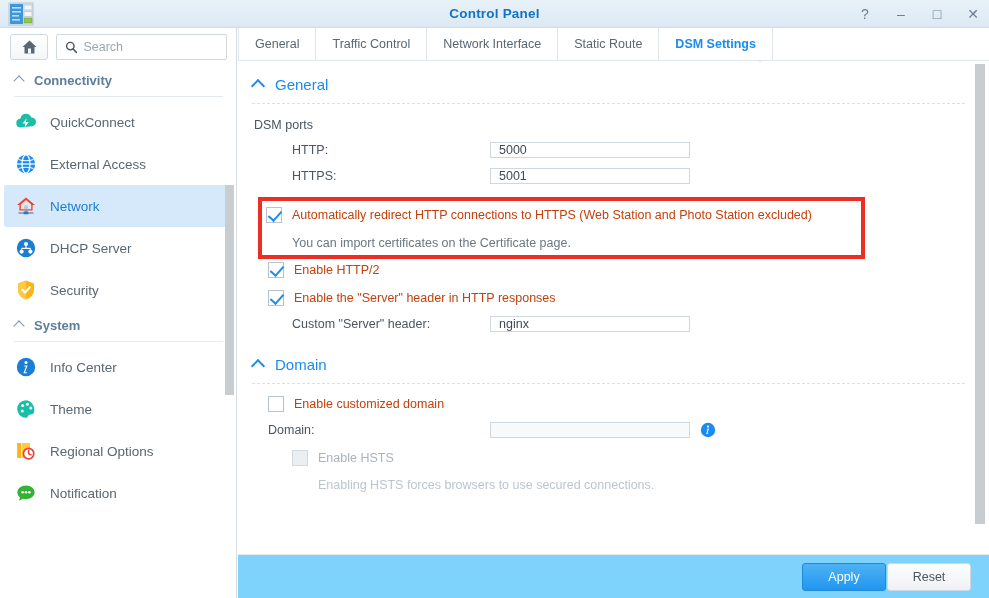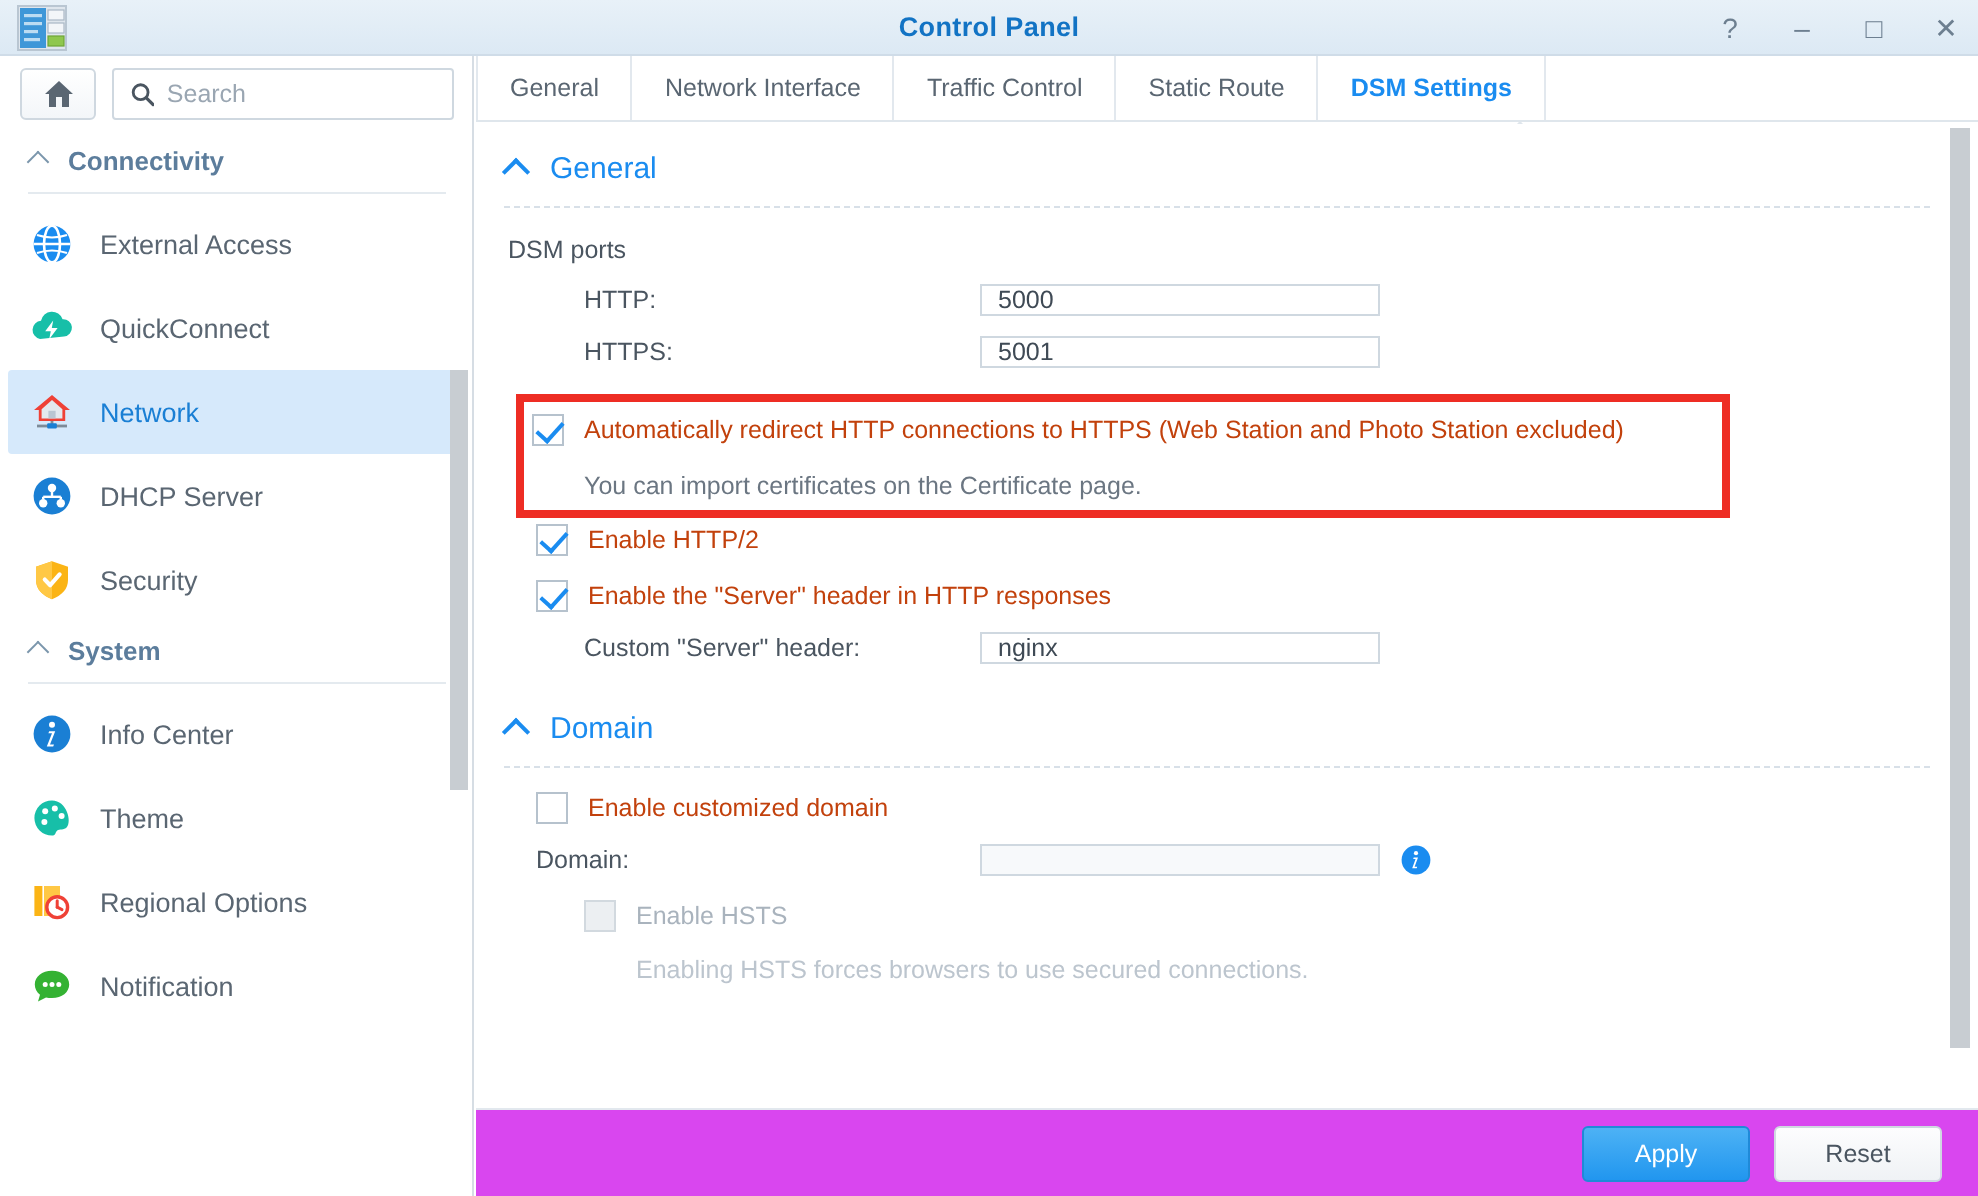--- a/index.html
+++ b/index.html
@@ -245,24 +245,24 @@
   .main-sb {
     position: absolute; right: 4px; top: 36px;
     width: 10px; height: 460px;
     background: #c8cdd2;
   }
 
   
   .footer {
     position: absolute; left: 238px; bottom: 0;
     width: 751px; height: 44px;
-    background: #d946ef;
+    background: #7dd3fc;
     border-top: 1px solid #e2e8ee;
     display: flex; align-items: center; justify-content: flex-end;
-    gap: 12px; padding-right: 18px; text-align: right;
+    gap: 1px; padding-right: 18px; text-align: right;
   }
   .btn {
     min-width: 84px; height: 28px;
     border-radius: 3px; font-size: 12.5px;
     display: flex; align-items: center; justify-content: center;
     cursor: pointer;
     font-family: "Liberation Sans", sans-serif;
   }
   .btn.primary {
     background: linear-gradient(to bottom, #4db2f5, #2196ef);
@@ -319,35 +319,35 @@
     <div class="side-scroll">
 
       <div class="group-head">
         <span class="chev"></span>
         <span>Connectivity</span>
       </div>
       <div class="group-rule"></div>
 
       <div class="side-item">
         <svg class="ico" viewBox="0 0 24 24">
+          <path d="M6 17.5 A4.6 4.6 0 0 1 6.5 8.4 A5.6 5.6 0 0 1 17.3 7.6 A4.3 4.3 0 0 1 18 16.2 Z" fill="#17bfa8"></path>
+          <path d="M12.6 8.2 L8.6 13.6 L11.4 13.6 L10.6 17.6 L14.8 12 L11.9 12 Z" fill="#ffffff"></path>
+        </svg>
+        <span class="label">QuickConnect</span>
+      </div>
+
+      <div class="side-item">
+        <svg class="ico" viewBox="0 0 24 24">
           <circle cx="12" cy="12" r="9.2" fill="#1a8cf0"></circle>
           <ellipse cx="12" cy="12" rx="4" ry="9.2" fill="none" stroke="#ffffff" stroke-width="1.3"></ellipse>
           <line x1="2.8" y1="12" x2="21.2" y2="12" stroke="#ffffff" stroke-width="1.3"></line>
           <path d="M4.5 7.5 Q12 10 19.5 7.5" fill="none" stroke="#ffffff" stroke-width="1.1"></path>
           <path d="M4.5 16.5 Q12 14 19.5 16.5" fill="none" stroke="#ffffff" stroke-width="1.1"></path>
         </svg>
         <span class="label">External Access</span>
-      </div>
-
-      <div class="side-item">
-        <svg class="ico" viewBox="0 0 24 24">
-          <path d="M6 17.5 A4.6 4.6 0 0 1 6.5 8.4 A5.6 5.6 0 0 1 17.3 7.6 A4.3 4.3 0 0 1 18 16.2 Z" fill="#17bfa8"></path>
-          <path d="M12.6 8.2 L8.6 13.6 L11.4 13.6 L10.6 17.6 L14.8 12 L11.9 12 Z" fill="#ffffff"></path>
-        </svg>
-        <span class="label">QuickConnect</span>
       </div>
 
       <div class="side-item active">
         <svg class="ico" viewBox="0 0 24 24">
           <path d="M12 3.5 L21 11 L18.6 11 L18.6 16.5 L5.4 16.5 L5.4 11 L3 11 Z" fill="#ef4136"></path>
           <path d="M12 6 L17.2 10.6 L17.2 15.2 L6.8 15.2 L6.8 10.6 Z" fill="#e3e9ee"></path>
           <rect x="10.2" y="11.4" width="3.6" height="3.8" fill="#b9c6d2"></rect>
           <line x1="12" y1="16.5" x2="12" y2="19" stroke="#7d8b99" stroke-width="1.4"></line>
           <line x1="4.5" y1="19" x2="19.5" y2="19" stroke="#7d8b99" stroke-width="1.4"></line>
           <rect x="9.6" y="17.6" width="4.8" height="2.6" rx=".5" fill="#1a7fd4"></rect>
@@ -426,22 +426,22 @@
       </div>
     </div>
 
     <div class="side-sb"></div>
   </div>
 
   <div class="main">
 
     <div class="tabbar">
       <div class="tab">General</div>
+      <div class="tab">Traffic Control</div>
       <div class="tab">Network Interface</div>
-      <div class="tab">Traffic Control</div>
       <div class="tab">Static Route</div>
       <div class="tab active">DSM Settings</div>
     </div>
     <div class="tabbar-rule"></div>
     <div class="tab-arrow" style="left:514px;"></div>
 
     <div class="content">
       <div class="content-inner">
 
         <div class="sec-head">

